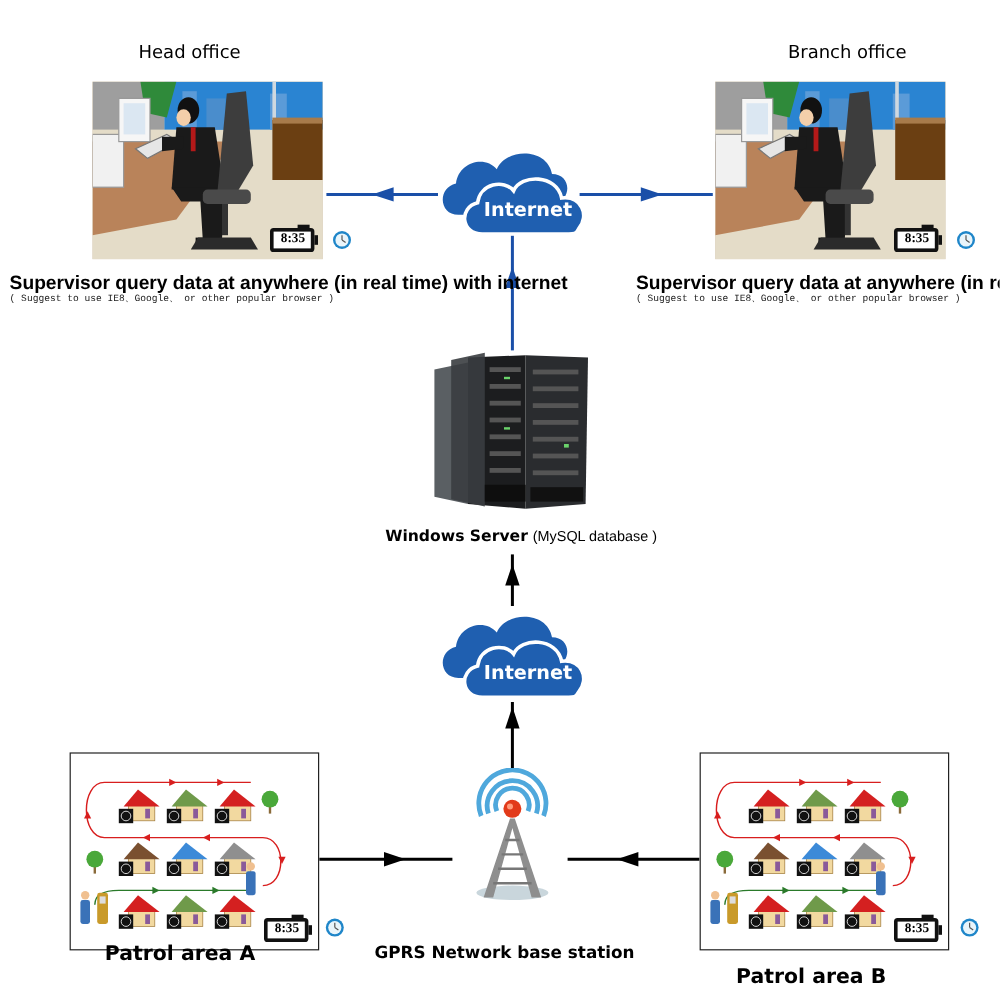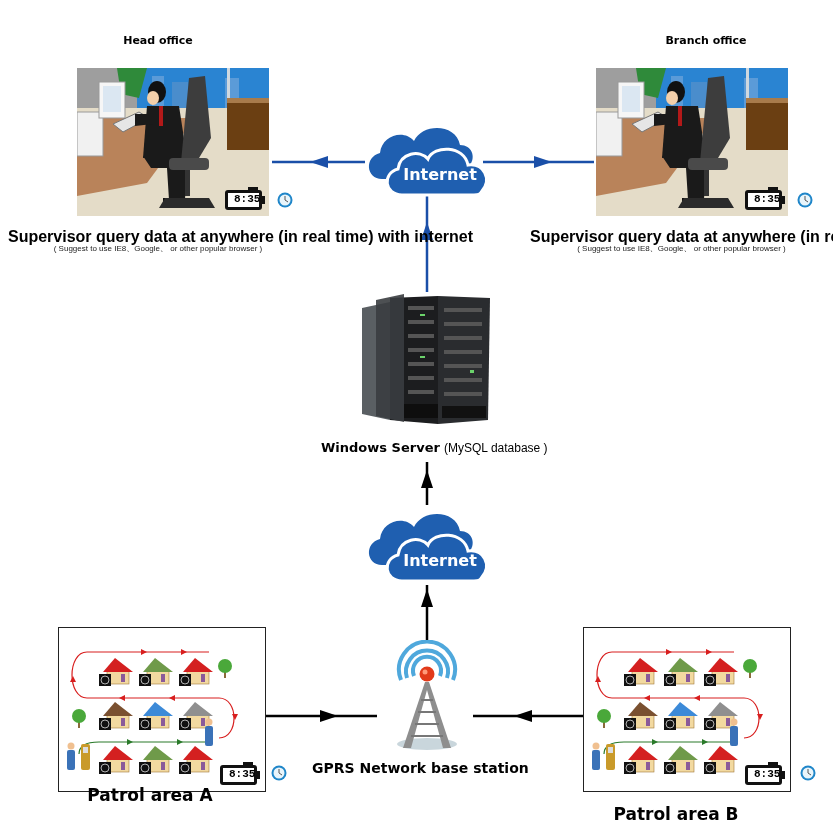--- a/index.html
+++ b/index.html
@@ -1,29 +1,29 @@
 <!DOCTYPE html>
 <html><head>
 <meta charset="utf-8">
 <style>
   html,body{margin:0;padding:0;background:#fff;}
   body{width:833px;height:834px;position:relative;overflow:hidden;font-family:"DejaVu Sans",sans-serif;color:#000;}
   .abs{position:absolute;}
-  .title{font-family:"DejaVu Sans",sans-serif;font-weight:bold;font-size:11px;text-align:center;}
+  .title{font-family:"DejaVu Sans",sans-serif;font-weight:normal;font-size:15px;text-align:center;}
   .caption1{font-family:"Liberation Sans",sans-serif;font-weight:bold;font-size:16px;text-align:center;white-space:nowrap;}
-  .caption2{font-family:Liberation Sans, sans-serif;font-size:8px;text-align:center;white-space:nowrap;color:#222;}
+  .caption2{font-family:Liberation Mono, monospace;font-size:8px;text-align:left;white-space:nowrap;color:#222;}
   .office-img{width:192px;height:148px;background:#d9cdb8;overflow:hidden;}
   .patrol-box{border:1.5px solid #222;background:#fff;}
   .bottom-title{font-family:"DejaVu Sans",sans-serif;font-weight:bold;font-size:17px;text-align:center;white-space:nowrap;}
   .gprs-label{font-family:"DejaVu Sans",sans-serif;font-weight:bold;font-size:14px;white-space:nowrap;}
   .server-label{font-size:13px;white-space:nowrap;}
   .server-label b{font-family:"DejaVu Sans",sans-serif;margin-top:24px;}
   .server-label span.sub{font-family:Liberation Sans, sans-serif;font-weight:normal;font-size:12px;}
   .cloud-text{font-family:"DejaVu Sans",sans-serif;font-weight:bold;fill:#fff;font-size:16px;}
-  .digi{font-family:Liberation Mono, monospace;font-weight:bold;}
+  .digi{font-family:Liberation Serif, serif;font-weight:bold;}
 </style>
 </head>
 <body>
 
 <svg class="abs" style="left:0;top:0" width="833" height="834">
 
   <g>
     <line x1="365" y1="162" x2="272" y2="162" stroke="#1a4fa8" stroke-width="2.5"></line>
     <polygon points="310,162 328,156 328,168" fill="#1a4fa8"></polygon>
   </g>
@@ -221,21 +221,21 @@
     <ellipse cx="40" cy="104" rx="30" ry="6" fill="#c9d6dc"></ellipse>
     <polygon points="38,42 42,42 64,108 56,108 40,50 24,108 16,108" fill="#8e8e8e"></polygon>
     <g stroke="#777" stroke-width="2">
       <line x1="34" y1="60" x2="46" y2="60"></line>
         <line x1="31" y1="72" x2="49" y2="72"></line>
       <line x1="28" y1="84" x2="52" y2="84"></line>
         <line x1="24" y1="96" x2="56" y2="96"></line>
     </g>
   </svg>
 </div>
-<div class="abs gprs-label" style="left:312px;top:760px;">GPRS Network base station</div>
+<div class="abs gprs-label" style="left:312px;top:786px;">GPRS Network base station</div>
 
 <div class="abs patrol-box" style="left:58px;top:627px;width:206px;height:163px;">
   <svg width="206" height="163">
     <path d="M150,24 L28,24 C8,24 8,70 28,70 L160,70 C180,70 180,110 160,110" fill="none" stroke="#d81e1e" stroke-width="1.2"></path>
     <polygon points="88,24 82,21 82,27" fill="#d81e1e"></polygon>
       <polygon points="128,24 122,21 122,27" fill="#d81e1e"></polygon>
     <polygon points="14,48 11,54 17,54" fill="#d81e1e"></polygon>
       <polygon points="60,70 66,67 66,73" fill="#d81e1e"></polygon>
     <polygon points="110,70 116,67 116,73" fill="#d81e1e"></polygon>
       <polygon points="176,92 173,86 179,86" fill="#d81e1e"></polygon>

